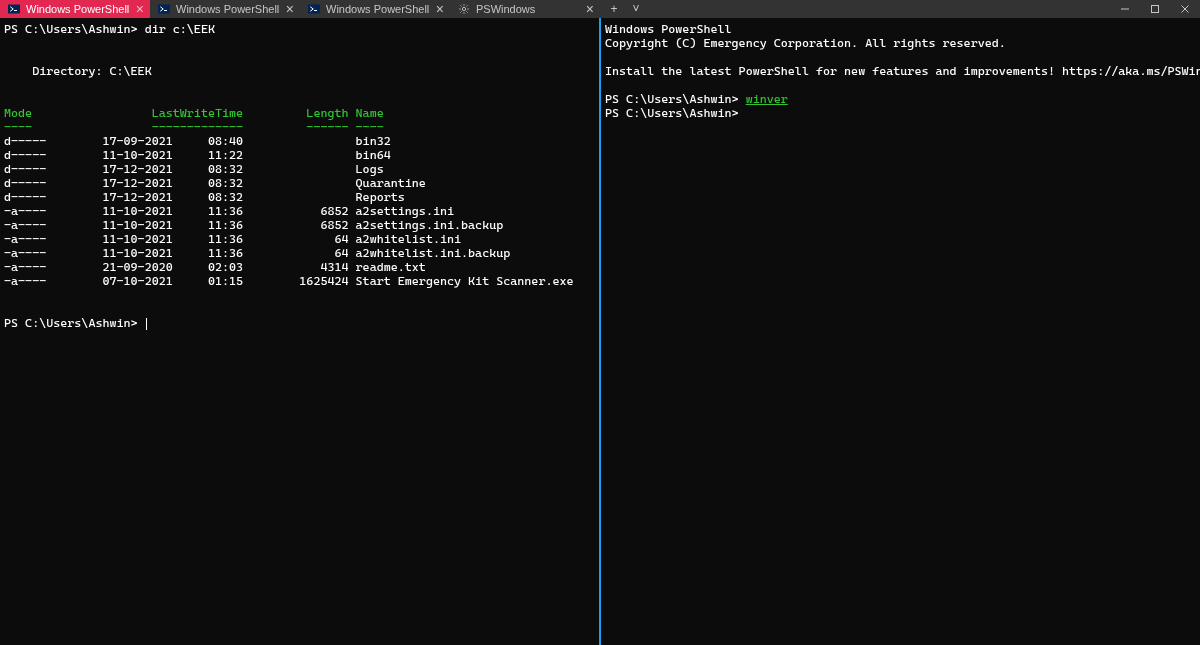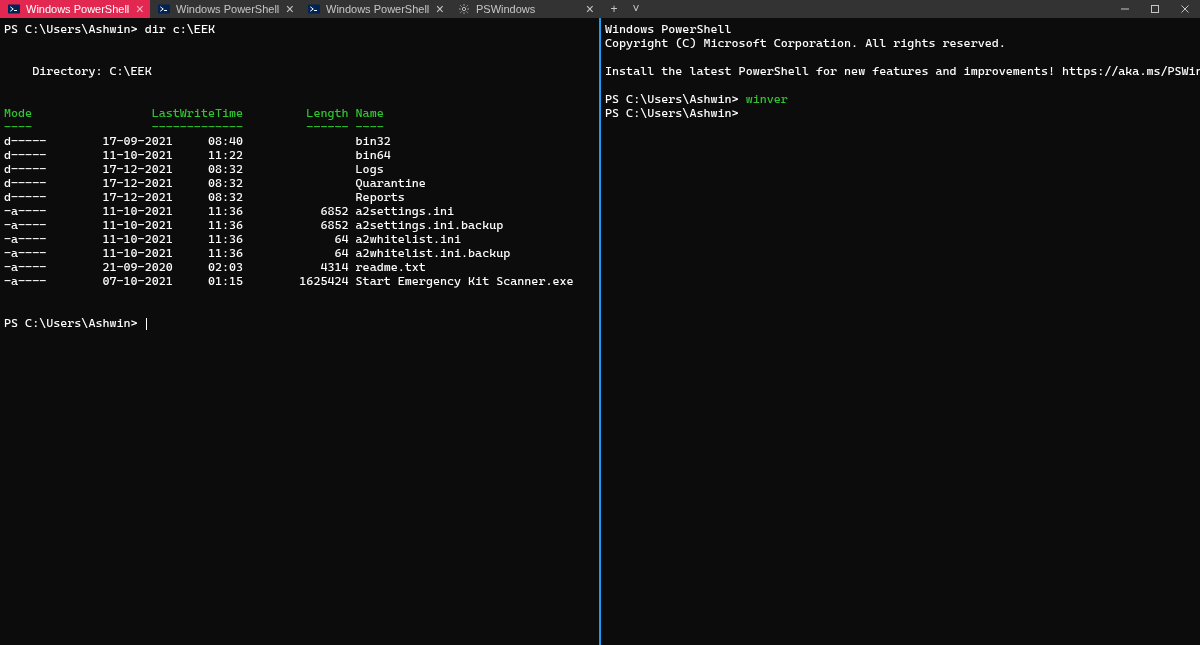--- a/index.html
+++ b/index.html
@@ -101,21 +101,21 @@
       color: #ffffff;
       white-space: pre;
       overflow: hidden;
       font-family: 'Cascadia Mono', 'Consolas', monospace;
     }
     .pane.left {
       border-right: 2px solid #1c9cf0;
     }
     .prompt { color: #ffffff; }
     .cmd { color: #ffffff; }
-    .cmd-right { color: #30c530; }
+    .cmd-right { color: #30c530; text-decoration: underline; }
     .cursor {
       display: inline-block;
       width: 1px;
       height: 12px;
       background: #ffffff;
       vertical-align: text-bottom;
       margin-left: 1px;
     }
     .header-row { color: #30c530; }
     .underline-row { color: #30c530; }
@@ -222,19 +222,19 @@
 <span class="dir-listing">-a----        11-10-2021     11:36           6852 a2settings.ini</span>
 <span class="dir-listing">-a----        11-10-2021     11:36           6852 a2settings.ini.backup</span>
 <span class="dir-listing">-a----        11-10-2021     11:36             64 a2whitelist.ini</span>
 <span class="dir-listing">-a----        11-10-2021     11:36             64 a2whitelist.ini.backup</span>
 <span class="dir-listing">-a----        21-09-2020     02:03           4314 readme.txt</span>
 <span class="dir-listing">-a----        07-10-2021     01:15        1625424 Start Emergency Kit Scanner.exe</span>
 
 
 <span class="prompt">PS C:\Users\Ashwin&gt;</span> <span class="cursor"></span></div>
   <div class="pane"><span>Windows PowerShell</span>
-<span>Copyright (C) Microsoft Corporation. All rights reserved.</span>
+<span>Copyright (C) Emergency Corporation. All rights reserved.</span>
 
 <span>Install the latest PowerShell for new features and improvements! https://aka.ms/PSWindows</span>
 
 <span class="prompt">PS C:\Users\Ashwin&gt;</span> <span class="cmd-right">winver</span>
 <span class="prompt">PS C:\Users\Ashwin&gt;</span></div>
 </div>
 
 </body></html>

